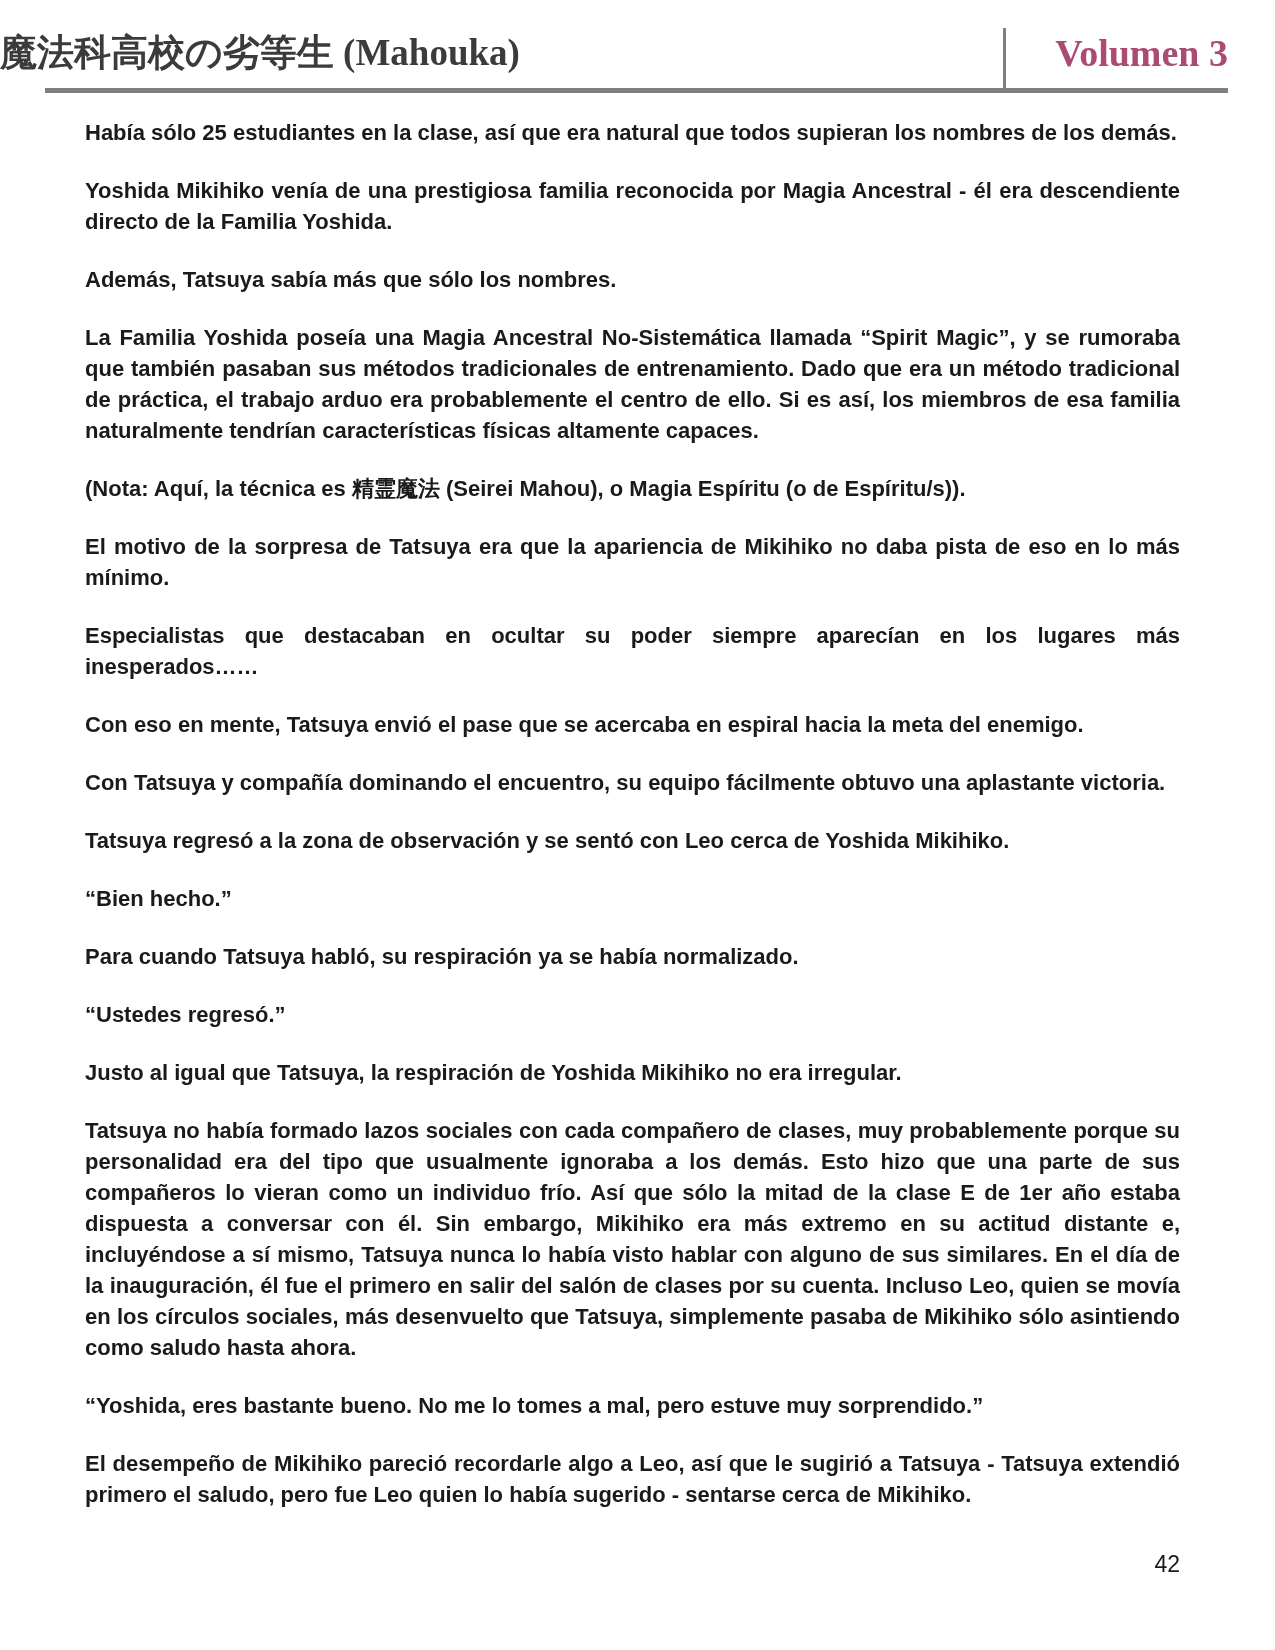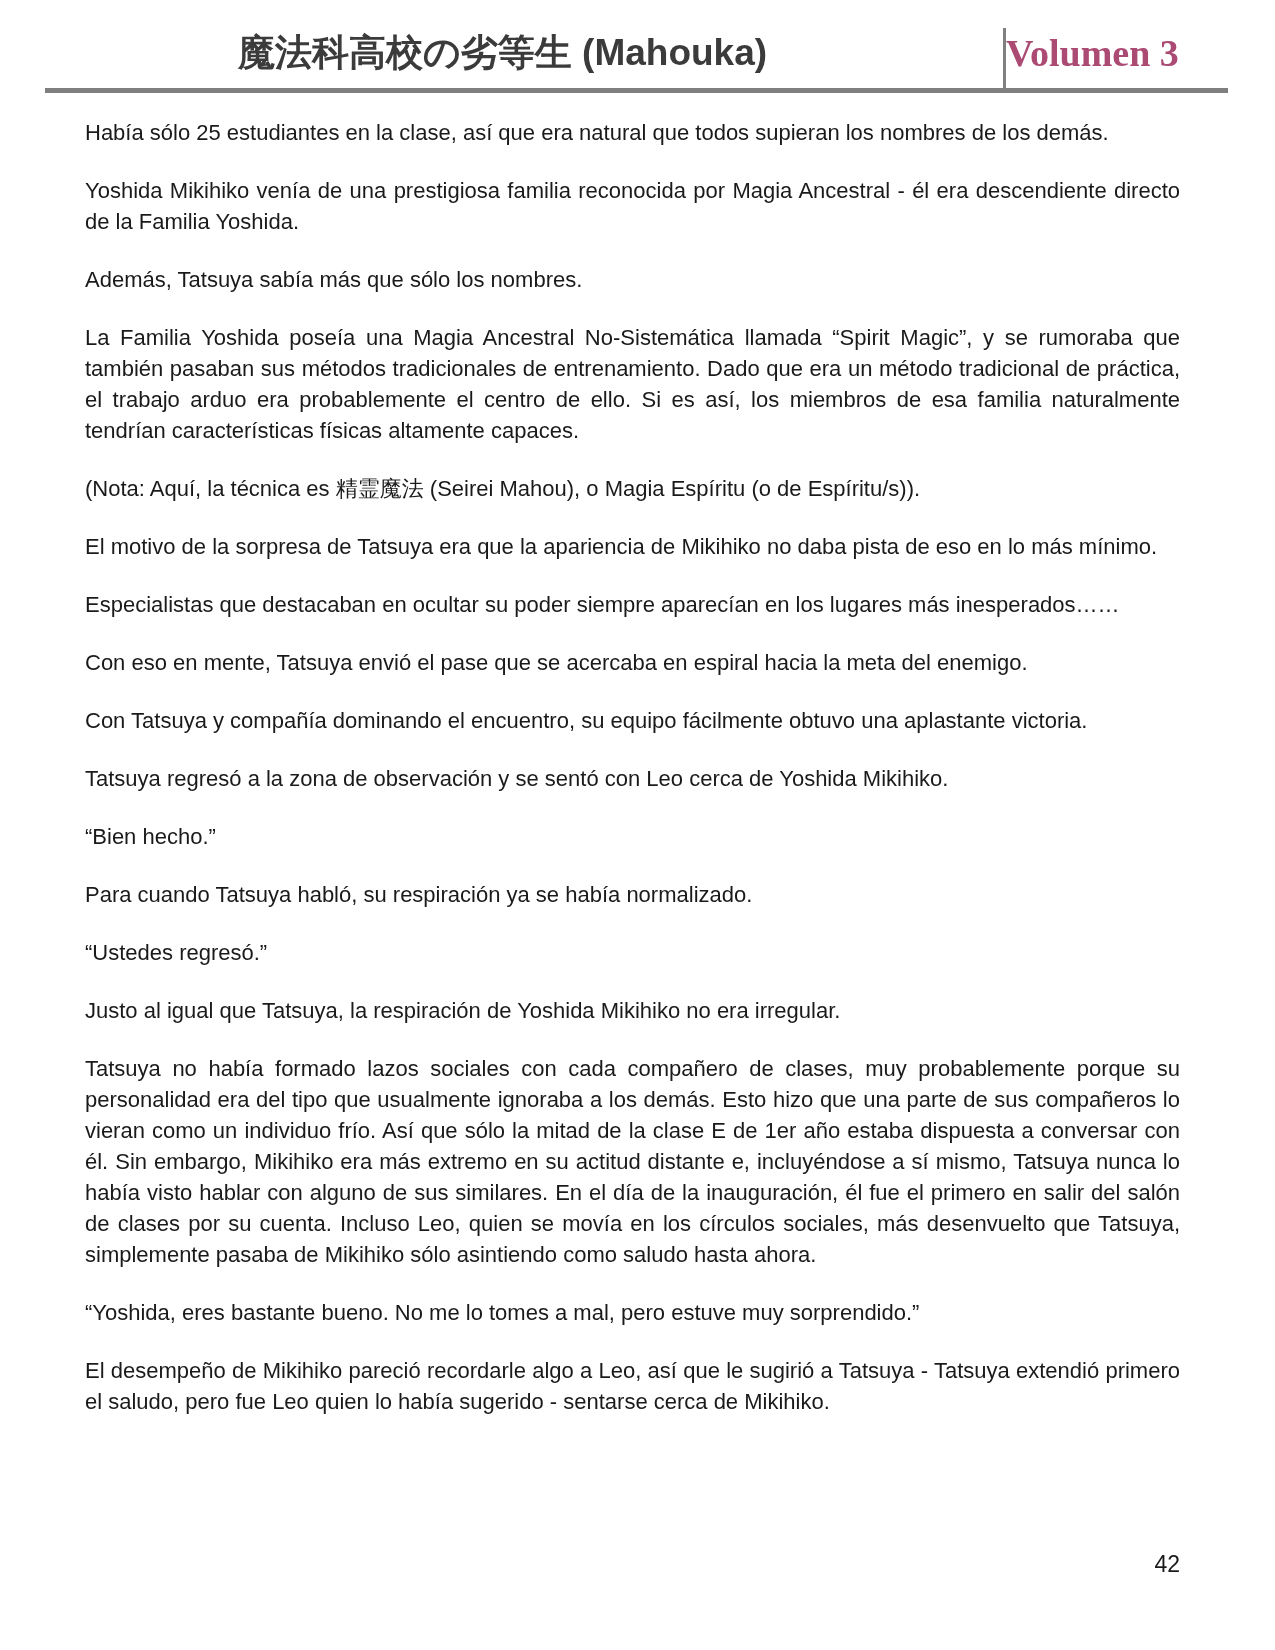--- a/index.html
+++ b/index.html
@@ -15,42 +15,41 @@
     font-family: "Liberation Sans", "DejaVu Sans", sans-serif;
     color: #1a1a1a;
     overflow: hidden;
   }
   
   .header-title {
     position: absolute;
     left: 0;
     top: 28px;
     width: 1005px;
-    text-align: center;
-    font-family: Liberation Sans, sans-serif;
+    font-family: Liberation Serif, serif;
     font-weight: bold;
     font-size: 37px;
     line-height: 50px;
     color: #3b3b3b;
     white-space: nowrap;
   }
   .header-vline {
     position: absolute;
     left: 1003px;
     top: 28px;
     width: 3px;
     height: 62px;
     background: #808080;
   }
   .header-volume {
     position: absolute;
     left: 1006px;
     top: 27px;
     width: 222px;
-    text-align: left;
+    text-align: right;
     font-family: "Liberation Serif", "DejaVu Serif", serif;
     font-weight: bold;
     font-size: 38px;
     line-height: 52px;
     color: #ab4a72;
     white-space: nowrap;
   }
   .header-rule {
     position: absolute;
     left: 45px;
@@ -65,20 +64,21 @@
     left: 85px;
     top: 117px;
     width: 1095px;
   }
   .body-text p {
     margin: 0 0 27px 0;
     font-size: 22px;
     line-height: 31px;
     text-align: justify;
     color: #1a1a1a;
+    font-weight: bold;
   }
   
   .page-number {
     position: absolute;
     top: 1549px;
     right: 95px;
     font-size: 23px;
     line-height: 31px;
     color: #1a1a1a;
   }

